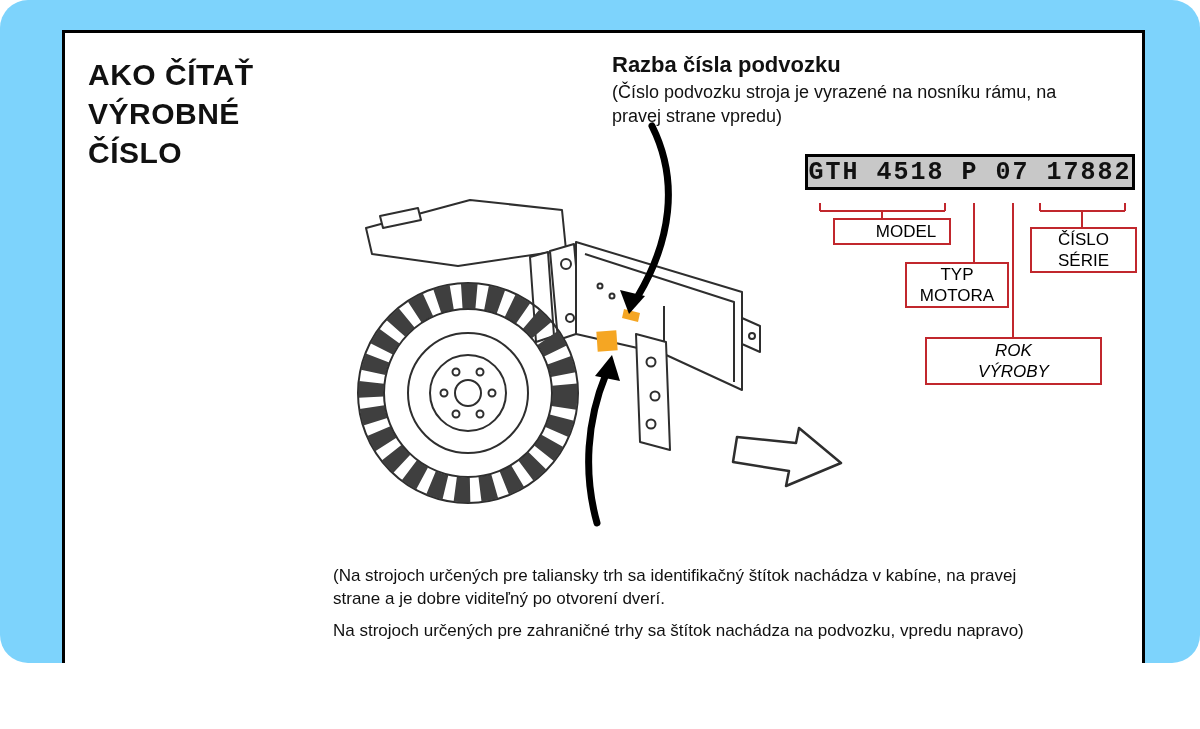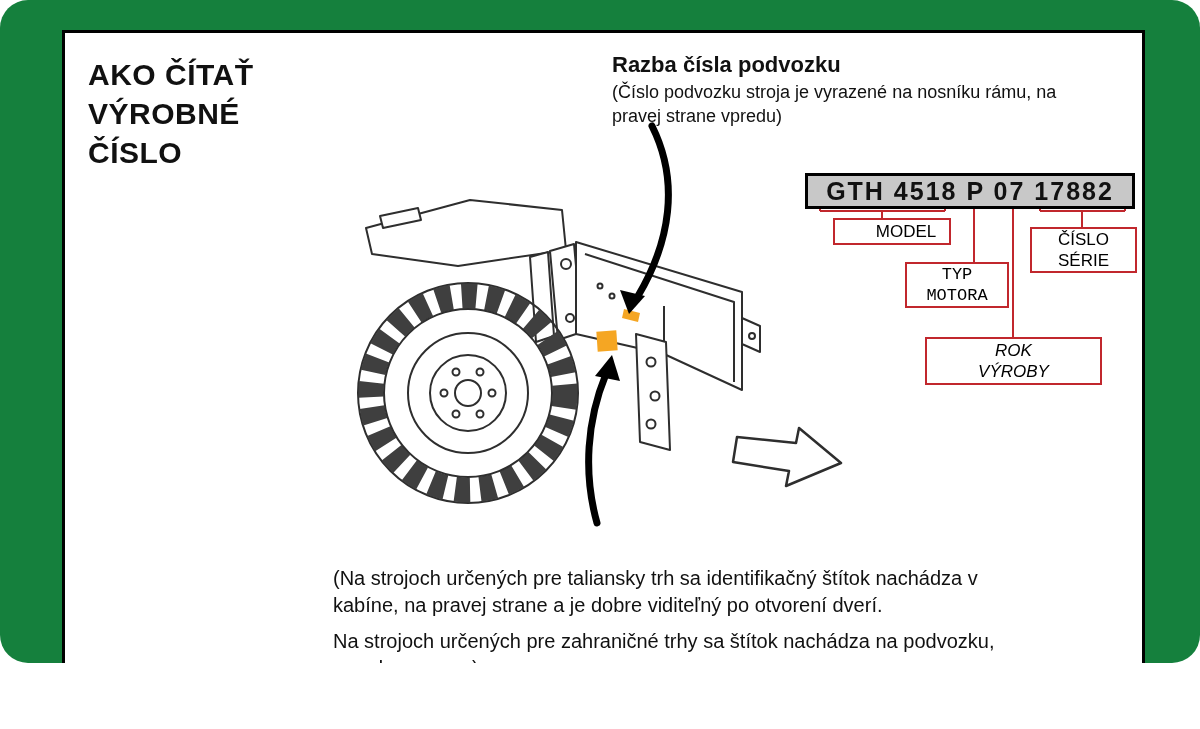--- a/index.html
+++ b/index.html
@@ -1,48 +1,48 @@
 <!DOCTYPE html>
 <html><head>
 <meta charset="utf-8">
 <style>
   html,body{margin:0;padding:0;background:#fff;}
   .page{
-    position:relative;width:1200px;height:663px;background:#15803d;overflow:hidden;
+    position:relative;width:1200px;height:663px;background:#7dd3fc;overflow:hidden;
     font-family:"Liberation Sans",sans-serif;color:#111;border-radius:28px;
   }
   .abs{position:absolute;}
   .frame{
     left:62px;top:30px;width:1083px;height:658px;
     border:3px solid #000;box-sizing:border-box;background:#fff;
   }
   .art{left:0;top:0;width:1200px;height:729px;pointer-events:none;}
   .page-title{
     left:88px;top:55px;width:260px;
     font-size:30px;font-weight:bold;line-height:1.3;letter-spacing:.5px;
   }
   .note-heading{font-size:22px;font-weight:bold;}
   .stamp-heading{left:612px;top:52px;width:500px;}
   .stamp-body{left:612px;top:80px;width:480px;font-size:18px;line-height:1.35;}
   .plate-heading{left:333px;top:537px;width:600px;}
-  .plate-body{left:333px;top:565px;width:700px;font-size:20px;line-height:1.35;}
+  .plate-body{left:333px;top:565px;width:700px;font-size:17px;line-height:1.35;}
   .plate-body p{margin:0 0 9px 0;}
   .serial-box{
-    left:805px;top:173px;width:330px;height:36px;
+    left:805px;top:154px;width:330px;height:36px;
     background:#c8c8c8;border:3px solid #000;box-sizing:border-box;
     display:flex;align-items:center;justify-content:center;
-    font-size:25px;font-weight:bold;letter-spacing:2px;white-space:nowrap;
+    font-size:25px;font-weight:bold;letter-spacing:2px;white-space:nowrap;font-family:Liberation Mono, monospace;
   }
   .label-box{
     background:#fff;border:2px solid #c1272d;box-sizing:border-box;
     display:flex;flex-direction:column;align-items:center;justify-content:center;
     font-size:17px;line-height:1.25;text-align:center;color:#000;
   }
   .box-model{left:833px;top:218px;width:118px;height:27px;padding-left:28px;}
-  .box-engine{left:905px;top:262px;width:104px;height:46px;font-family:Liberation Mono, monospace;}
+  .box-engine{left:905px;top:262px;width:104px;height:46px;}
   .box-year{left:925px;top:337px;width:177px;height:48px;font-style:italic;}
   .box-series{left:1030px;top:227px;width:107px;height:46px;}
 </style>
 </head>
 <body>
 
 <div class="page">
   <div class="abs frame"></div>
 
   <svg class="abs art" viewBox="0 0 1200 729">

